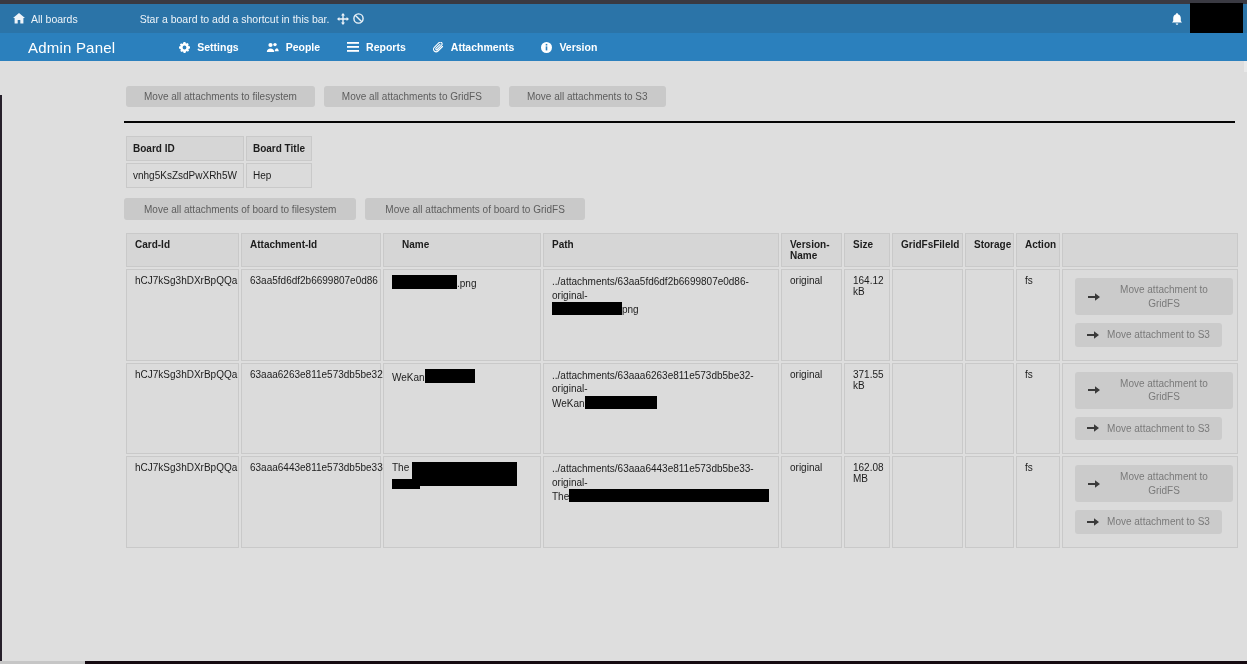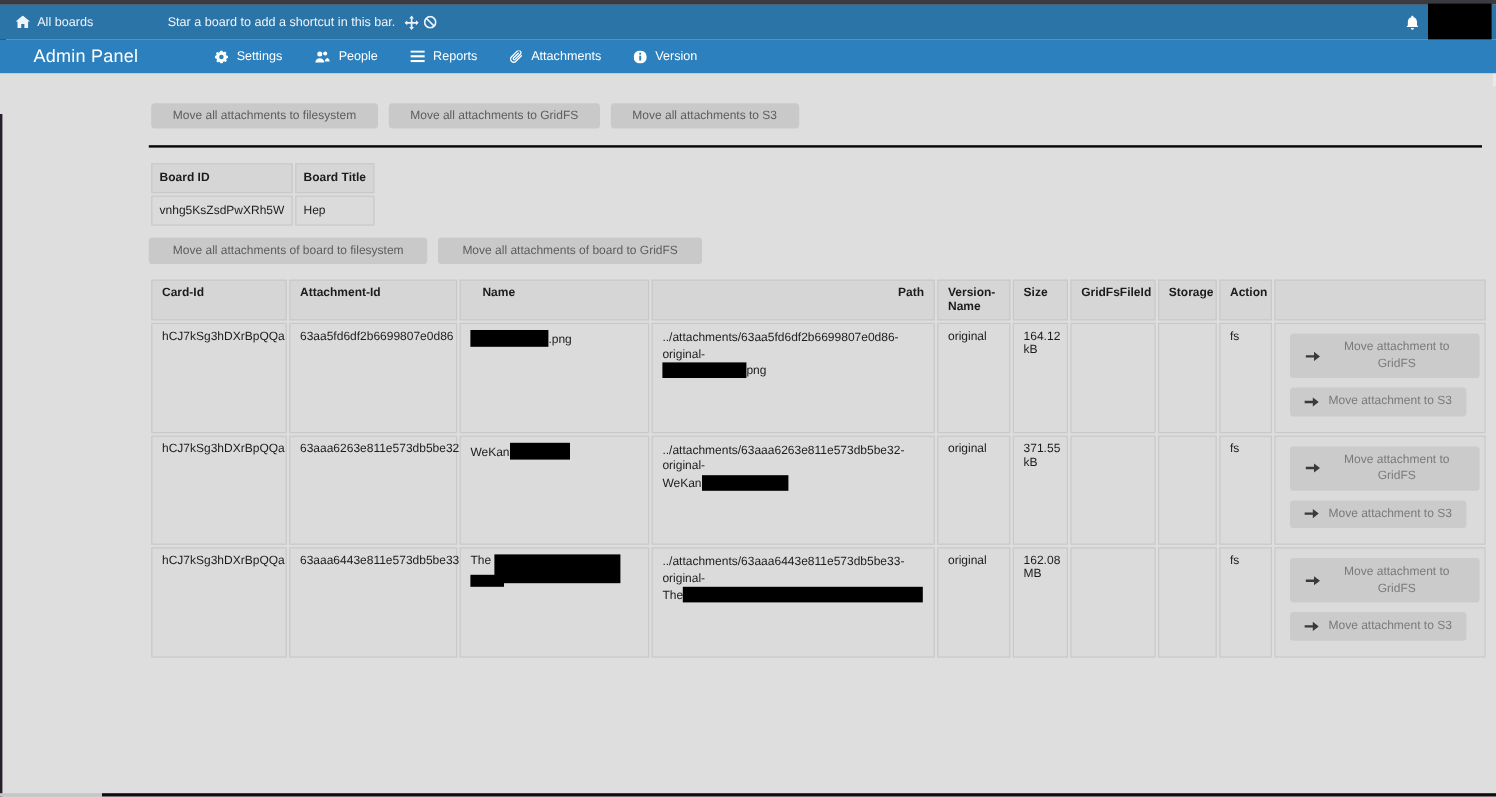--- a/index.html
+++ b/index.html
@@ -32,21 +32,21 @@
   .bell { position:absolute; top:9px; left:1171px; }
   .redact-topright { position:absolute; top:-1px; left:1190px; width:53px; height:30px; background:#000; }
 
   
   .adminbar {
     position:absolute; top:33px; left:0; width:100%; height:28px;
     background:#2b80bd; color:#fff;
     display:flex; align-items:center;
   }
   .admin-title { margin-left:28px; font-size:15px; letter-spacing:.2px; }
-  .admin-nav { display:flex; align-items:center; margin-left:64px; gap:27px; font-size:10.5px; }
+  .admin-nav { display:flex; align-items:center; margin-left:64px; gap:27px; font-size:10.5px;font-weight:bold; }
   .nav-item { display:flex; align-items:center; gap:7px; cursor:pointer; }
 
   
   .sidebar {
     position:absolute; top:72px; left:0; width:128px; height:461px;
     background:#f6f6f6; box-shadow: 1px 0 3px rgba(0,0,0,.12);
   }
   .sidebar-card {
     margin-top:6px; height:42px; background:#fff;
     box-shadow: 0 1px 3px rgba(0,0,0,.25);
@@ -75,21 +75,21 @@
   .board-table th, .board-table td { padding:6px 6px; }
   .board-btns { margin-top:8px; }
   .board-btns .gray-btn { height:22px; padding:0 20px; }
 
   .att-table { margin-top:11px; table-layout:fixed; width:1111px; }
   .att-table th { height:34px; }
   .att-table tr.r1 td { height:86px; }
   .att-table tr.r2 td { height:86px; }
   .att-table tr.r3 td { height:87px; }
   .col-card {width:113px;} .col-att {width:140px;} .col-name {width:158px;padding-left:18px;}
-  .col-path {width:236px;text-align:right;} .col-ver {width:61px;} .col-size {width:46px;}
+  .col-path {width:236px;} .col-ver {width:61px;} .col-size {width:46px;}
   .col-grid {width:71px;} .col-stor {width:49px;} .col-act {width:44px;}
   .col-btns {width:176px;}
   .path-cell { word-wrap:break-word; line-height:1.35; }
 
   .redact { display:inline-block; background:#000; vertical-align:text-bottom; }
 
   .row-btn {
     display:flex; align-items:center; justify-content:center; gap:8px;
     background:#cbcbcb; color:#7a7a7a; border:none; border-radius:3px;
     font-family:"Liberation Sans", sans-serif; font-size:10px;

